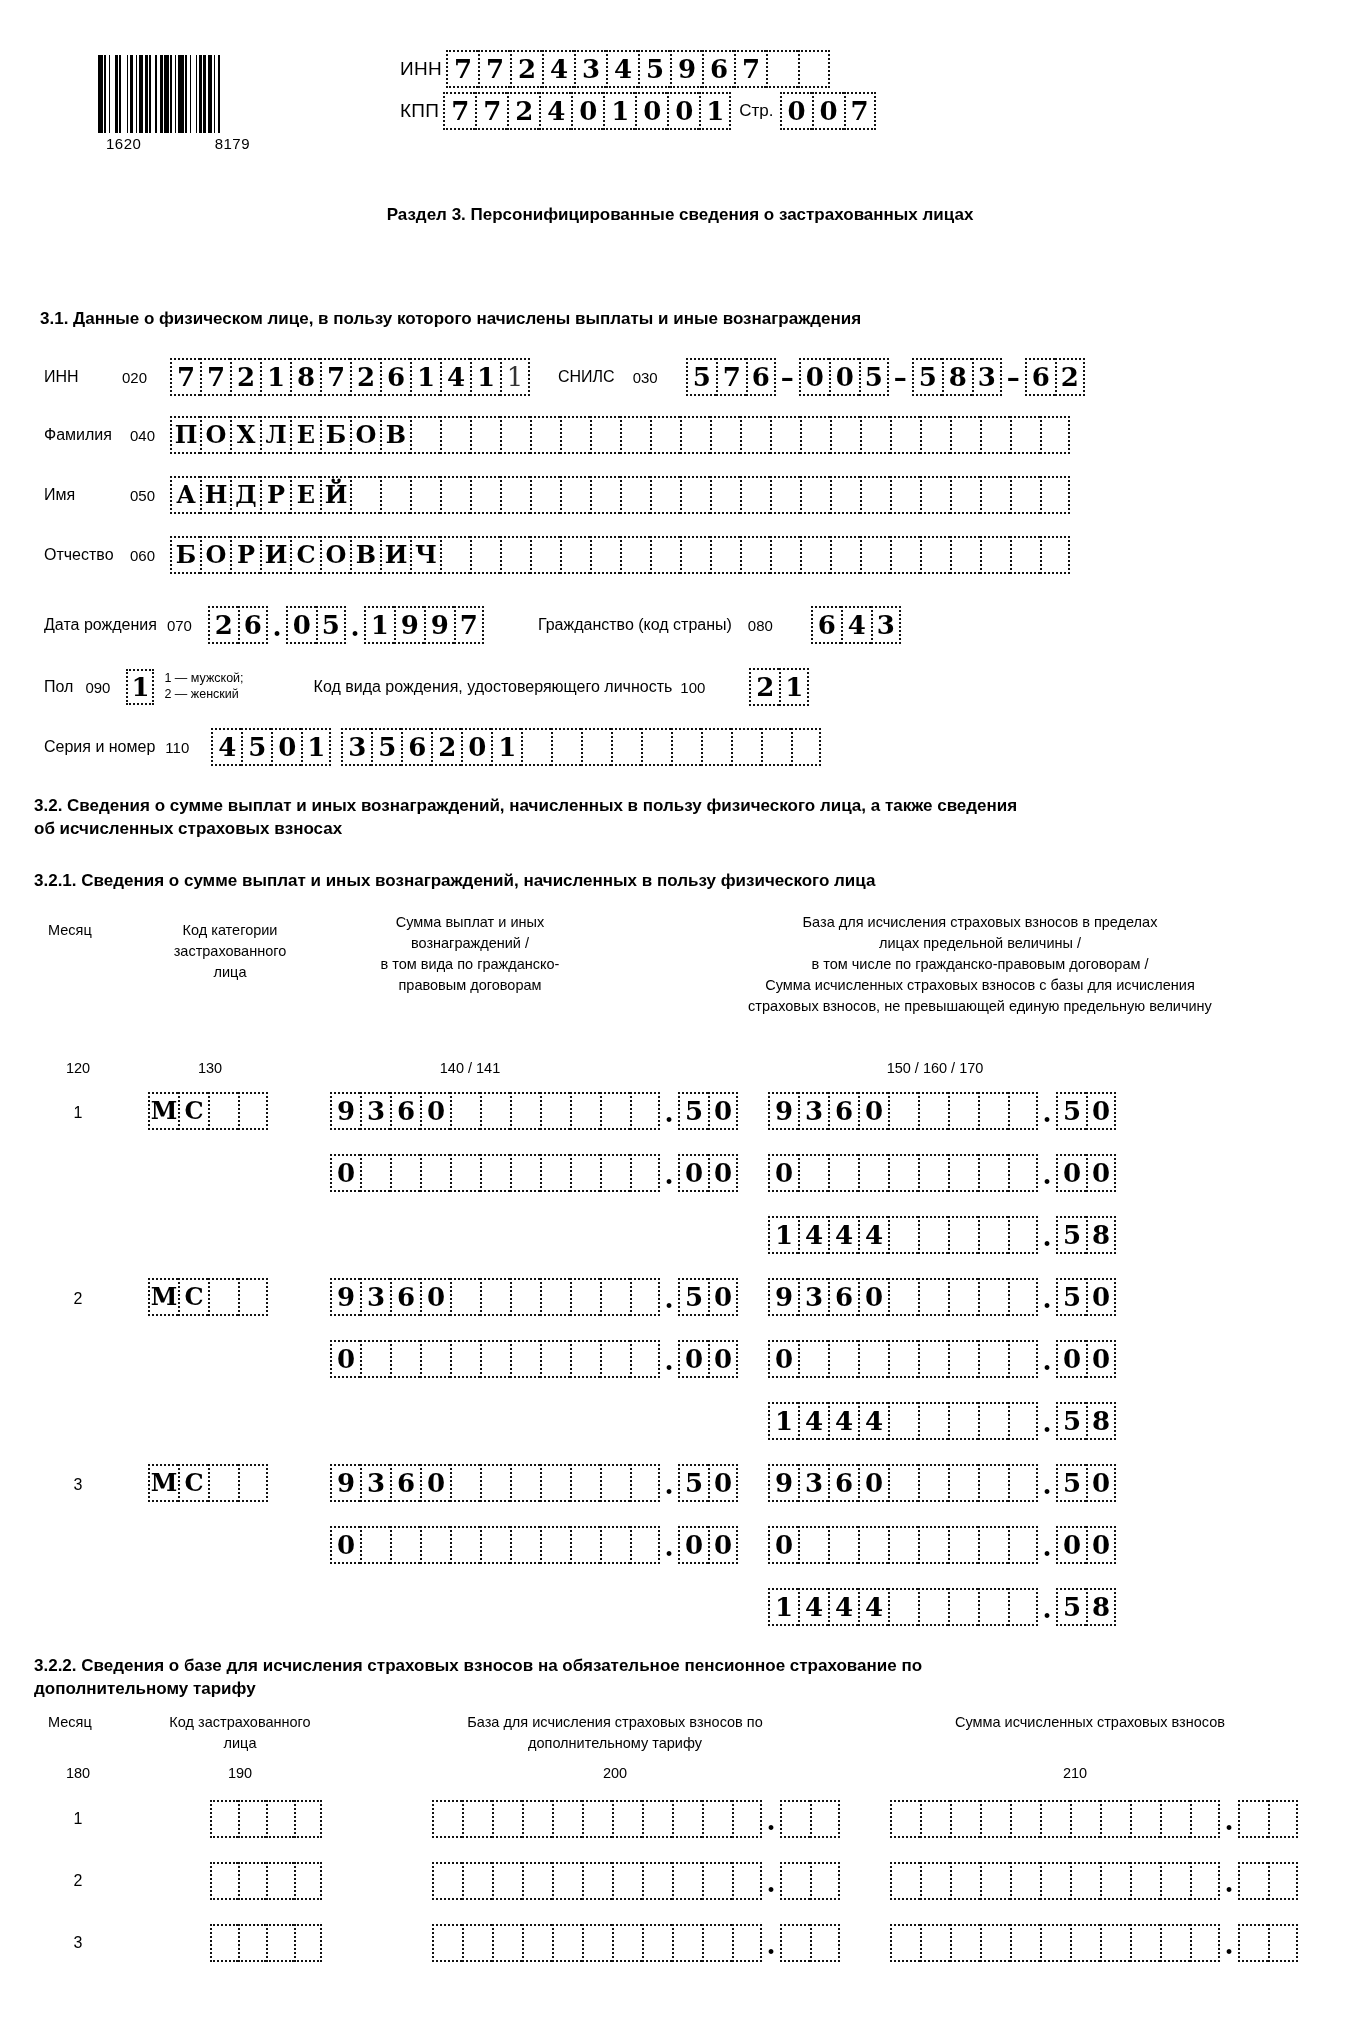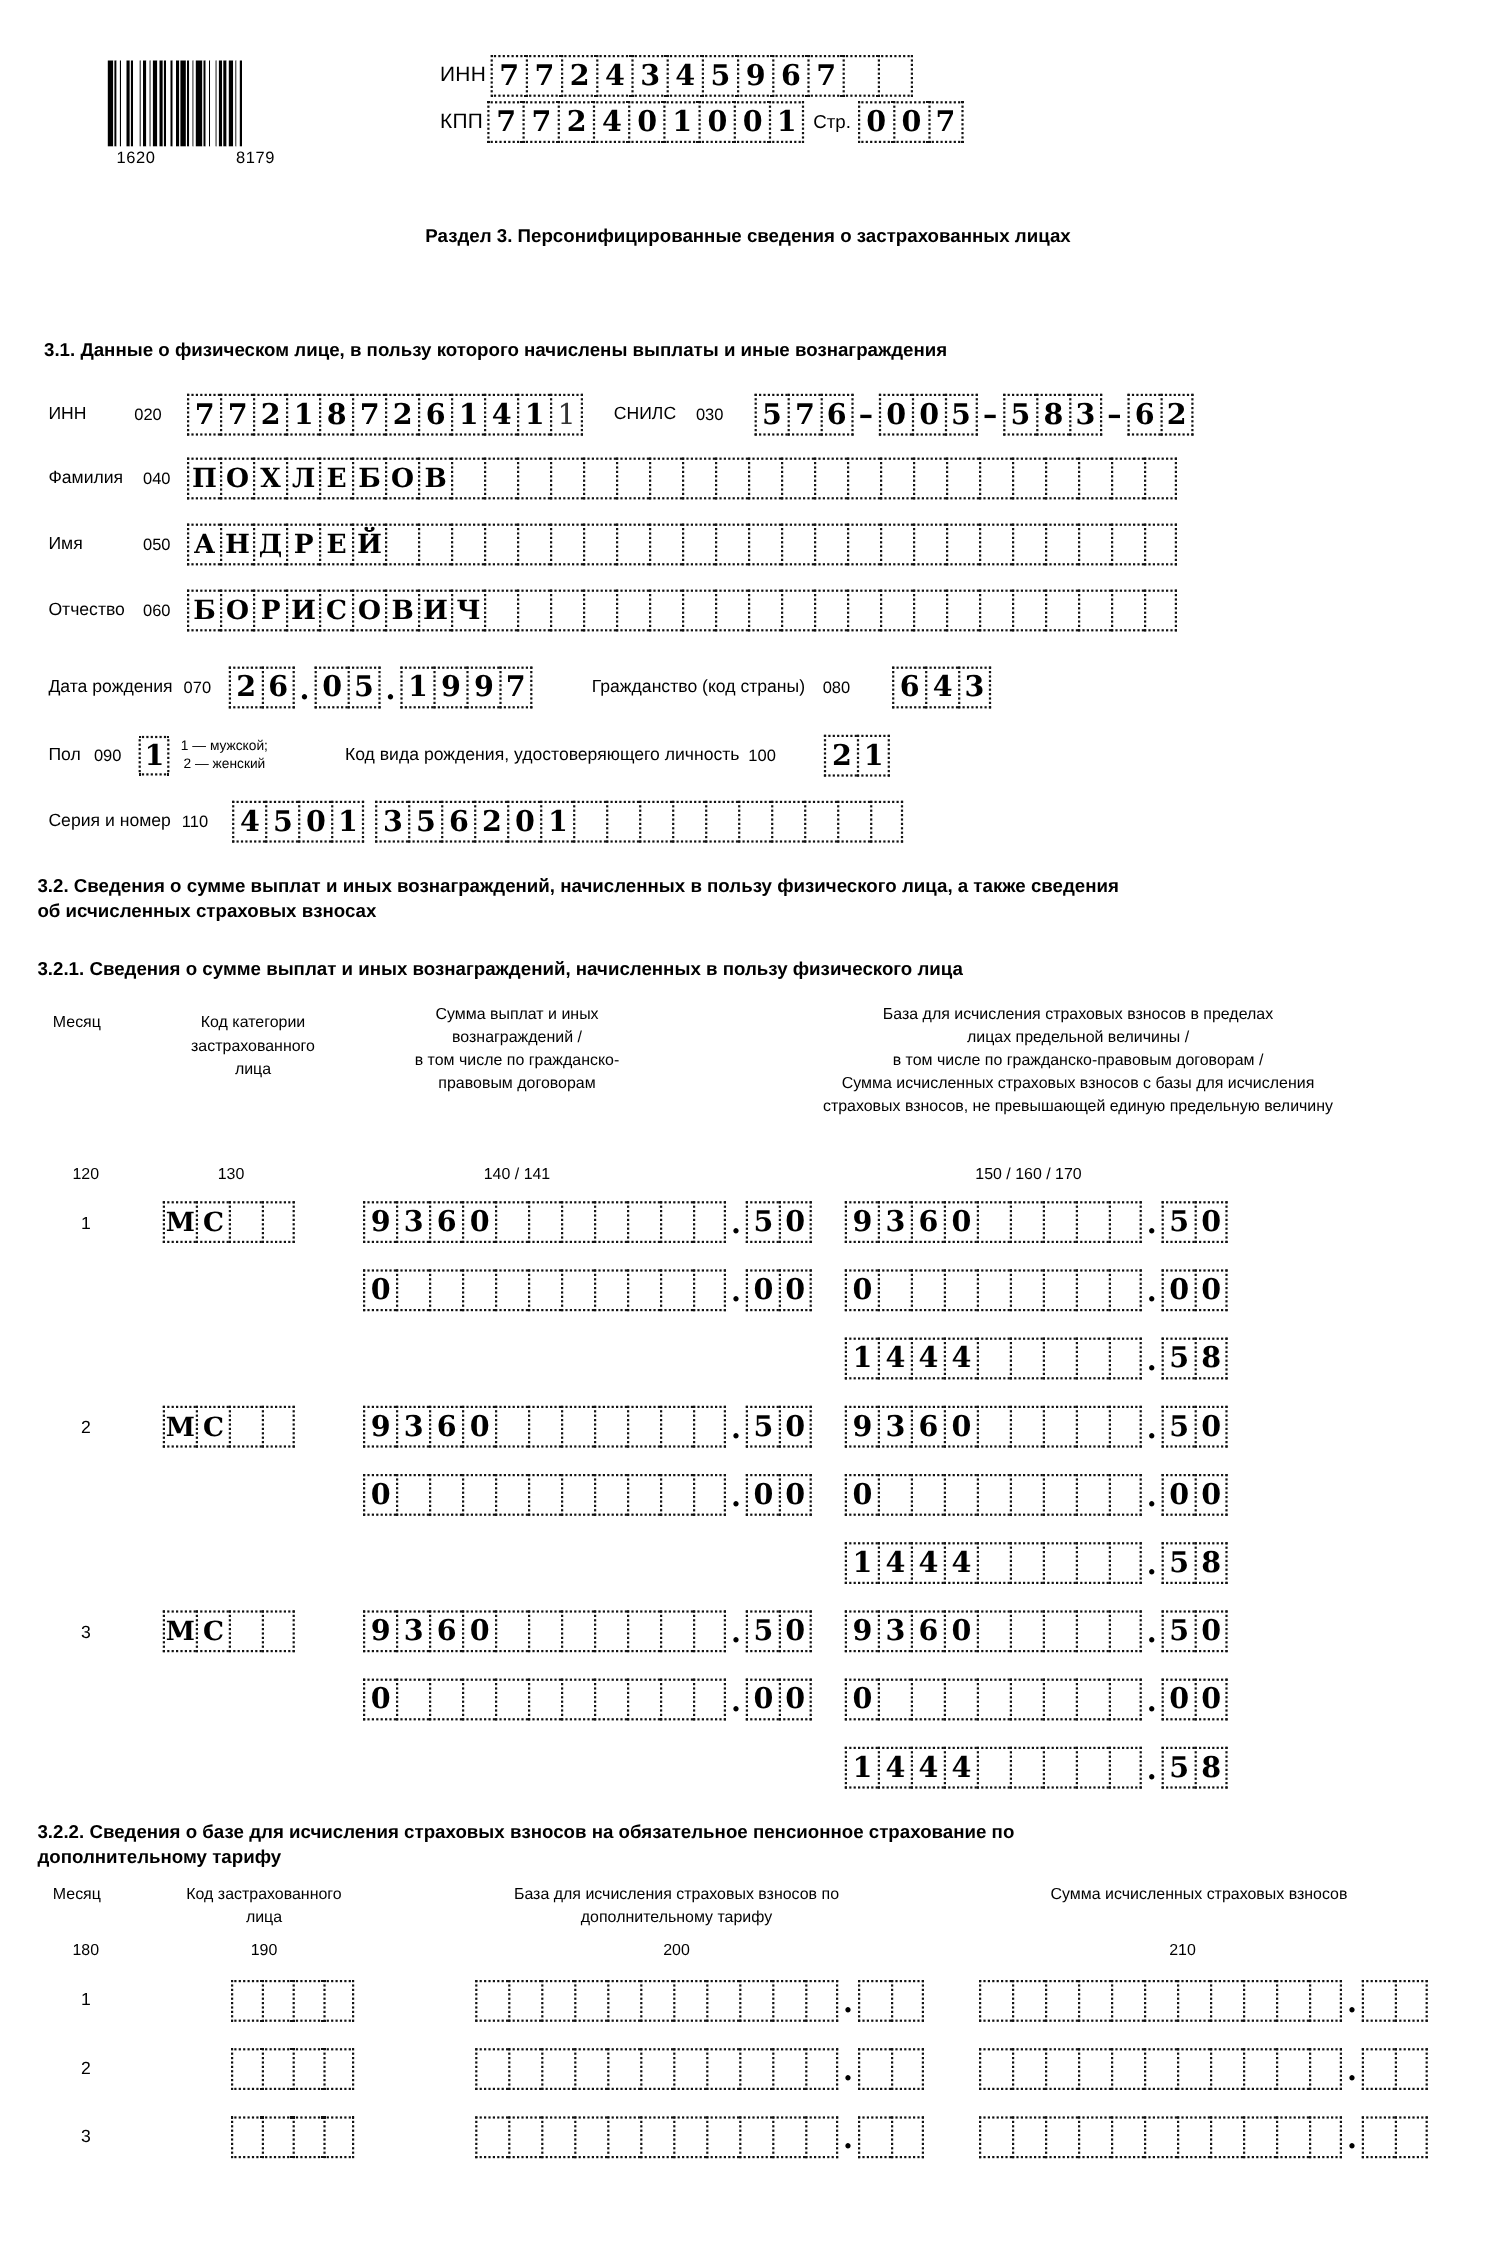--- a/index.html
+++ b/index.html
@@ -348,21 +348,21 @@
       </div>
     <span class="lbl" style="margin-left:54px;">Гражданство (код страны)</span>
     <span class="code" style="margin-left:16px;margin-right:38px;">080</span>
     <div class="grid" id="cit080">
         <div class="cell" style="width: 30px; height: 38px; font-size: 26px;">6</div>
         <div class="cell" style="width: 30px; height: 38px; font-size: 26px;">4</div>
         <div class="cell" style="width: 30px; height: 38px; font-size: 26px;">3</div>
       </div>
   </div>
 
-  <div class="abs cellrow" style="left:44px;top:668px;text-align:center;">
+  <div class="abs cellrow" style="left:44px;top:668px;">
     <span class="lbl">Пол</span>
     <span class="code" style="margin-left:12px;margin-right:16px;">090</span>
     <div class="grid" id="gender090">
         <div class="cell" style="width: 28px; height: 36px; font-size: 26px;">1</div>
       </div>
     <div class="smallnote" style="margin-left:10px;">
       <div>1 — мужской;</div>
       <div>2 — женский</div>
     </div>
     <span class="lbl" style="margin-left:70px;">Код вида рождения, удостоверяющего личность</span>
@@ -418,21 +418,21 @@
 
   <div class="abs thead" style="left:120px;top:920px;width:220px;">
     <div>Код категории</div>
     <div>застрахованного</div>
     <div>лица</div>
   </div>
 
   <div class="abs thead" style="left:330px;top:912px;width:280px;">
     <div>Сумма выплат и иных</div>
     <div>вознаграждений /</div>
-    <div>в том числе по гражданско-</div>
+    <div>в том вида по гражданско-</div>
     <div>правовым договорам</div>
   </div>
 
   <div class="abs thead" style="left:630px;top:912px;width:700px;">
     <div>База для исчисления страховых взносов в пределах</div>
     <div>лицах предельной величины /</div>
     <div>в том числе по гражданско-правовым договорам /</div>
     <div>Сумма исчисленных страховых взносов с базы для исчисления</div>
     <div>страховых взносов, не превышающей единую предельную величину</div>
   </div>

